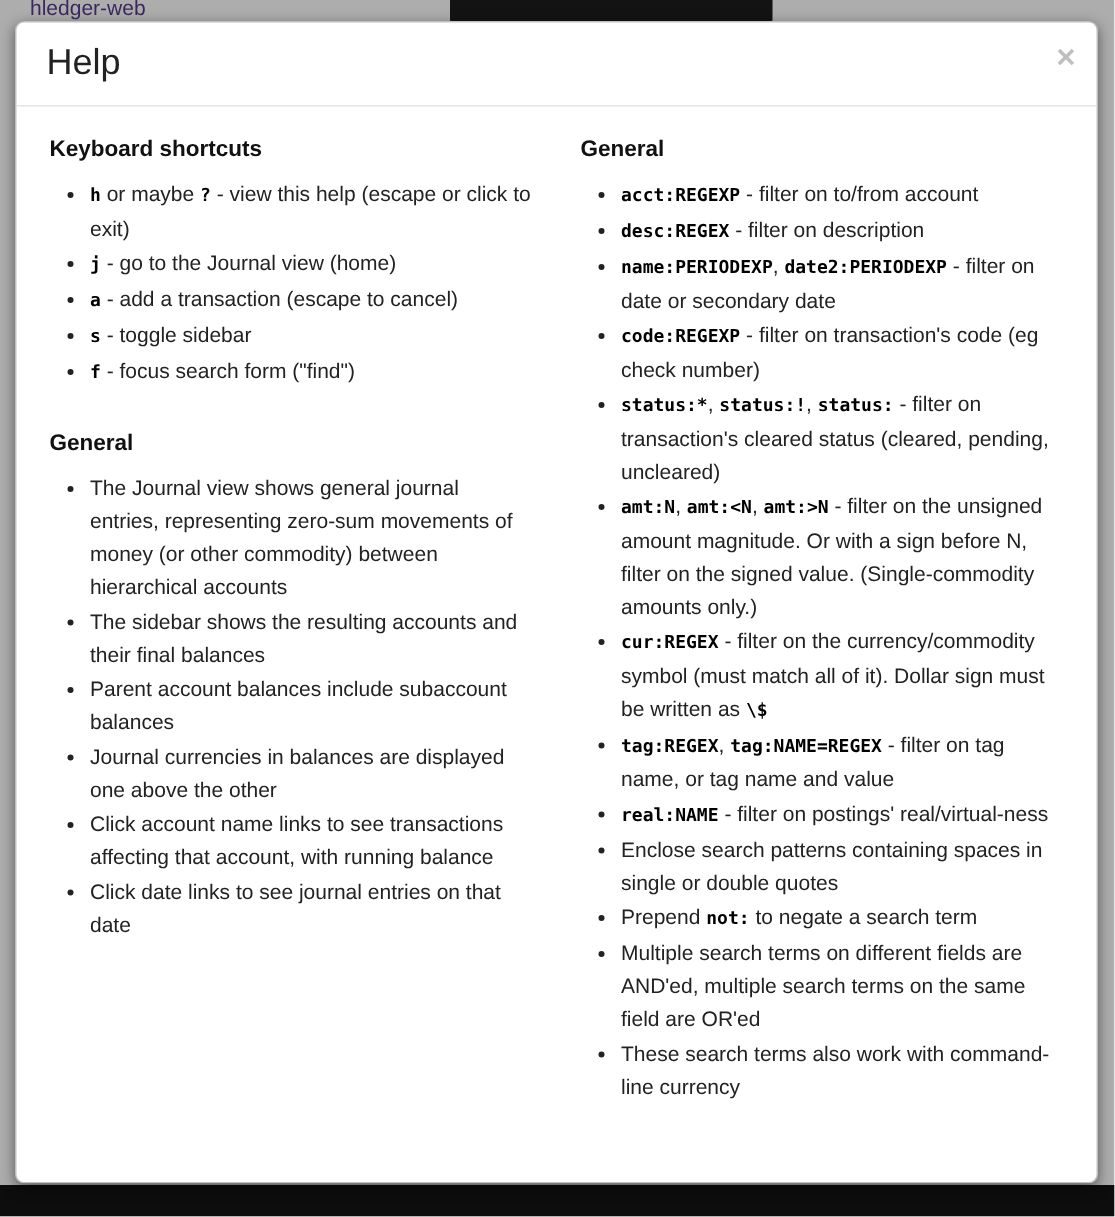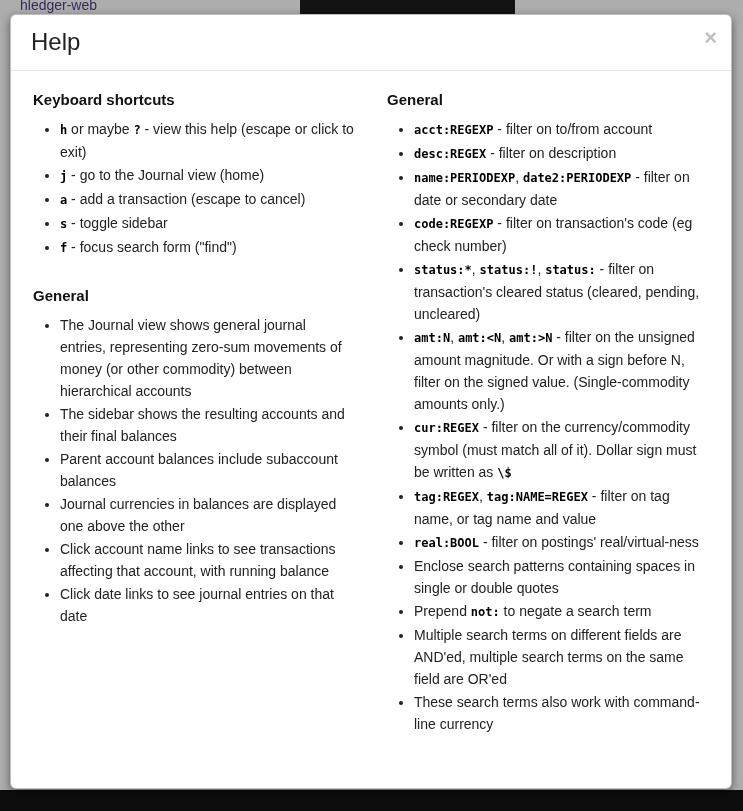--- a/index.html
+++ b/index.html
@@ -128,21 +128,21 @@
         <h4 class="section-heading">General</h4>
         <ul class="help-list">
           <li><code>acct:REGEXP</code> - filter on to/from account</li>
           <li><code>desc:REGEX</code> - filter on description</li>
           <li><code>name:PERIODEXP</code>, <code>date2:PERIODEXP</code> - filter on date or secondary date</li>
           <li><code>code:REGEXP</code> - filter on transaction's code (eg check number)</li>
           <li><code>status:*</code>, <code>status:!</code>, <code>status:</code> - filter on transaction's cleared status (cleared, pending, uncleared)</li>
           <li><code>amt:N</code>, <code>amt:&lt;N</code>, <code>amt:&gt;N</code> - filter on the unsigned amount magnitude. Or with a sign before N, filter on the signed value. (Single-commodity amounts only.)</li>
           <li><code>cur:REGEX</code> - filter on the currency/commodity symbol (must match all of it). Dollar sign must be written as <code>\$</code></li>
           <li><code>tag:REGEX</code>, <code>tag:NAME=REGEX</code> - filter on tag name, or tag name and value</li>
-          <li><code>real:BOOL</code> - filter on postings' real/virtual-ness</li>
+          <li><code>real:NAME</code> - filter on postings' real/virtual-ness</li>
           <li>Enclose search patterns containing spaces in single or double quotes</li>
           <li>Prepend <code>not:</code> to negate a search term</li>
           <li>Multiple search terms on different fields are AND'ed, multiple search terms on the same field are OR'ed</li>
           <li>These search terms also work with command-line currency</li>
         </ul>
       </div>
   </div>
 </div>
 
 </body></html>

